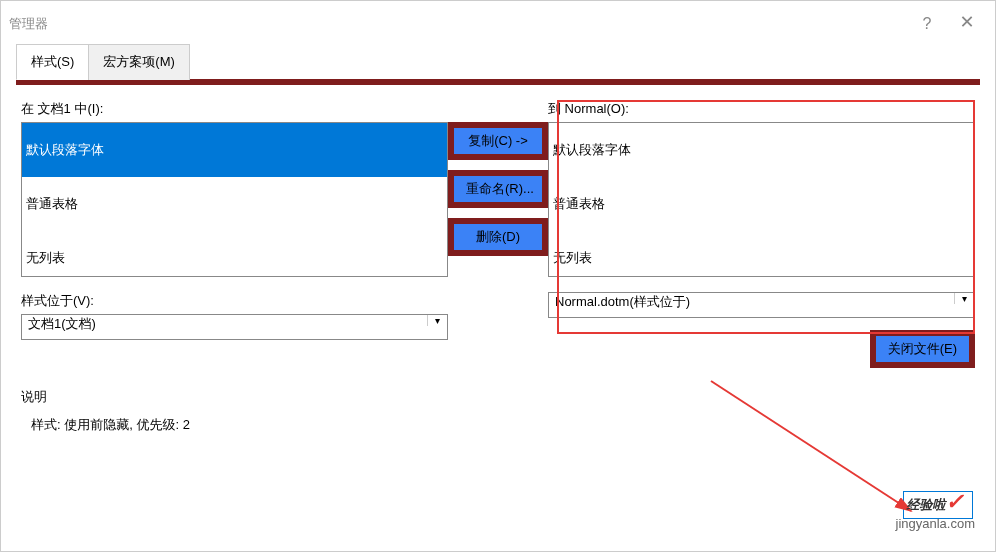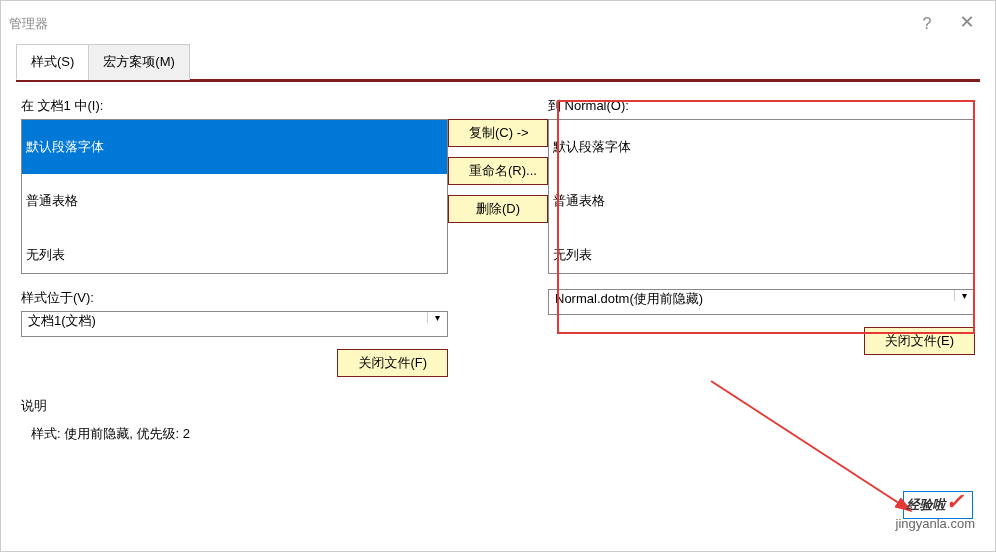--- a/index.html
+++ b/index.html
@@ -2,32 +2,32 @@
 <html><head>
 <meta charset="utf-8">
 <style>
 * { box-sizing: border-box; font-family: "Microsoft YaHei", "Segoe UI", sans-serif; font-size: 13px; }
 body { margin: 0; background: #fff; width: 996px; height: 552px; position: relative; }
 .dialog { width: 996px; height: 552px; background: #fff; border: 1px solid #ccc; position: relative; }
 .titlebar { height: 32px; display: flex; align-items: flex-end; padding: 0 8px; color: #888; }
 .titlebar .title { flex: 1; }
 .titlebar .help { width: 40px; text-align: center; color: #888; font-size: 16px; }
 .titlebar .close { width: 40px; text-align: center; color: #888; font-size: 18px; }
-.tabs { display: flex; border-bottom: 3px solid #7f1d1d; margin: 10px 15px 0 15px; }
+.tabs { display: flex; border-bottom: 6px solid #7f1d1d; margin: 10px 15px 0 15px; }
 .tab { padding: 8px 14px; border: 1px solid #ccc; border-bottom: none; background: #f0f0f0; margin-right: -1px; position: relative; top: 1px; }
 .tab.active { background: #fff; border-bottom: 1px solid #fff; }
 .content { padding: 15px 20px; position: relative; }
 .columns { display: flex; gap: 0; }
 .col { flex: 1; }
 .midcol { width: 100px; display: flex; flex-direction: column; gap: 10px; padding-top: 22px; }
 .label { margin-bottom: 4px; display: block; }
 .listbox { width: 100%; height: 155px; border: 1px solid #888; overflow-y: scroll; background: #fff; padding: 0; }
 .listbox .item { padding: 18px 4px; }
 .listbox .item.selected { background: #0078d7; color: #fff; }
-.btn { display: inline-block; padding: 4px 20px; border: 1px solid #7f1d1d; background: #fef9c3; text-align: center; min-width: 88px; white-space: nowrap; }
+.btn { display: inline-block; padding: 4px 12px; border: 6px solid #7f1d1d; background: #3b82f6; text-align: center; min-width: 88px; white-space: nowrap; }
 .row2 { margin-top: 15px; }
 .select { display: flex; border: 1px solid #888; height: 26px; align-items: flex-start; }
 .select .val { flex: 1; padding: 0 6px; }
 .select .arrow { width: 20px; text-align: center; border-left: 1px solid #ccc; font-size: 10px; }
 .close-row { text-align: right; margin-top: 12px; }
 .desc-label { margin-top: 20px; }
 .desc-text { margin-top: 10px; padding-left: 10px; }
 .highlight { position: absolute; border: 2px solid #e53935; pointer-events: none; z-index: 5; }
 .highlight1 { left: 556px; top: 99px; width: 418px; height: 234px; }
 .arrow-line { position: absolute; z-index: 6; pointer-events: none; }
@@ -62,42 +62,39 @@
           <div class="item">无列表</div>
           <div class="item">正文</div>
         </div>
         <div class="row2">
           <span class="label">样式位于(V):</span>
           <div class="select">
             <span class="val">文档1(文档)</span>
             <span class="arrow">▾</span>
           </div>
         </div>
-        <div class="close-row">
-          <span class="btn">关闭文件(F)</span>
-        </div>
       </div>
 
       <div class="midcol">
         <span class="btn">复制(C) -&gt;</span>
         <span class="btn">重命名(R)...</span>
         <span class="btn">删除(D)</span>
       </div>
 
       <div class="col">
         <span class="label">到 Normal(O):</span>
         <div class="listbox">
           <div class="item">默认段落字体</div>
           <div class="item">普通表格</div>
           <div class="item">无列表</div>
           <div class="item">正文</div>
         </div>
         <div class="row2">
           <div class="select">
-            <span class="val">Normal.dotm(使用前隐藏)</span>
+            <span class="val">Normal.dotm(样式位于)</span>
             <span class="arrow">▾</span>
           </div>
         </div>
         <div class="close-row">
           <span class="btn">关闭文件(E)</span>
         </div>
       </div>
     </div>
 
     <div class="desc-label">说明</div>

